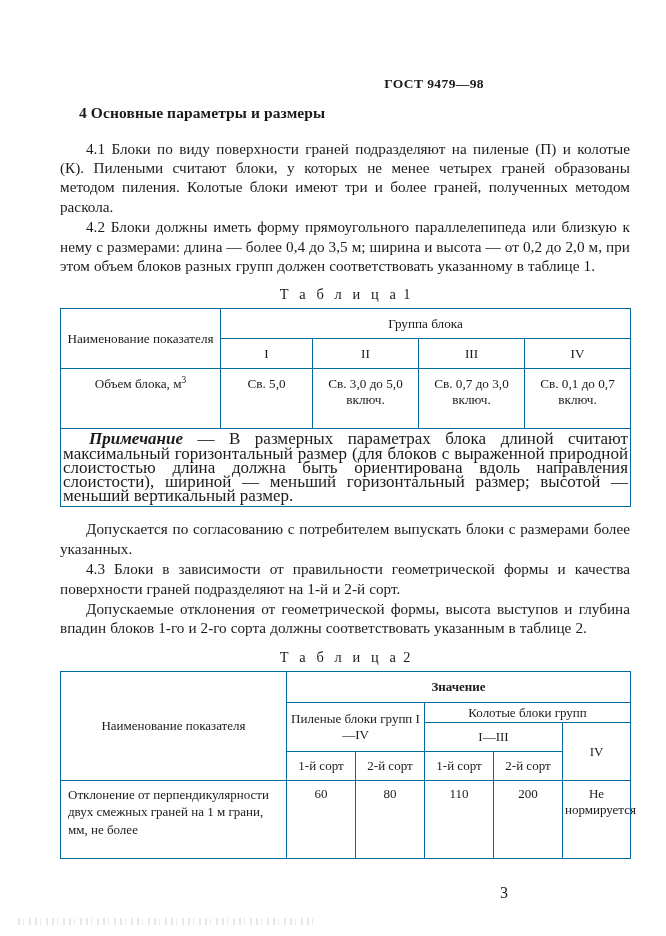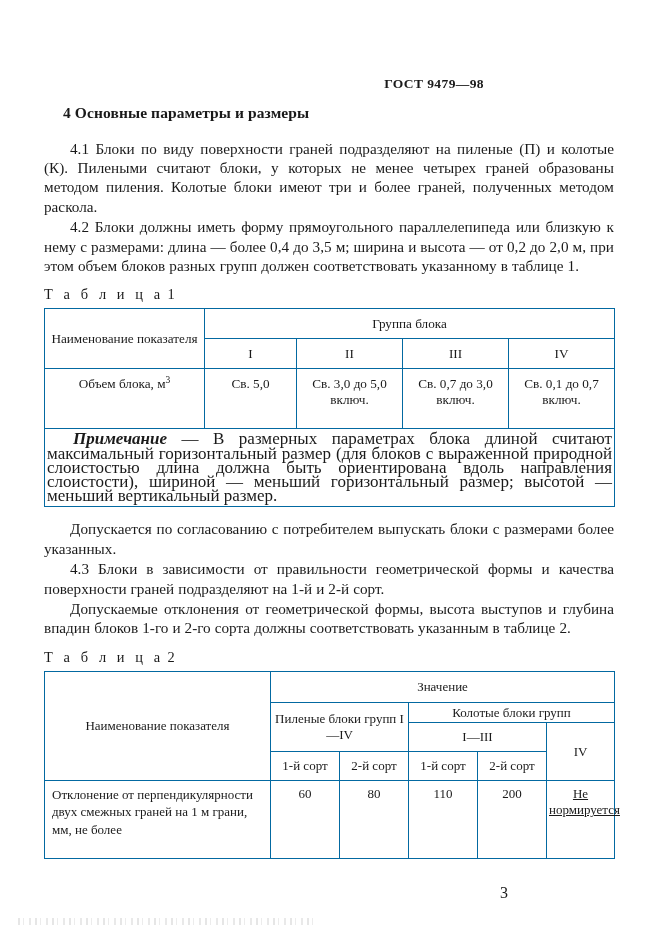--- a/index.html
+++ b/index.html
@@ -31,21 +31,21 @@
     font-size: 13.5px;
     font-weight: bold;
     letter-spacing: 0.4px;
     font-family: "Liberation Serif", "DejaVu Serif", serif;
     white-space: nowrap;
   }
 
   
   .content {
     position: absolute;
-    left: 44px;
+    left: 60px;
     top: 104px;
     width: 570px;
   }
 
   h2.section-title {
     font-size: 15.5px;
     font-weight: bold;
     margin: 0 0 16px 0;
     padding-left: 19px;
     letter-spacing: 0.1px;
@@ -62,20 +62,21 @@
     word-spacing: 0.2px;
   }
   .spacer-12 { height: 12px; }
 
   
   .table-caption {
     font-size: 14.4px;
     letter-spacing: 3.6px;
     margin: 11px 0 5px 0;
     white-space: nowrap;
+    text-align: center;
   }
   .table-caption .tnum {
     letter-spacing: 0;
   }
 
   
   table.gost {
     border-collapse: collapse;
     width: 570px;
     table-layout: fixed;
@@ -134,27 +135,27 @@
     width: 226px;
     text-align: left;
     padding: 4px 6px 4px 7px;
     line-height: 17.5px;
   }
   #table2 td.name-header {
     text-align: center;
     vertical-align: middle;
     padding: 4px 6px;
   }
-  #table2 td.znach { height: 26px; }
+  #table2 td.znach { height: 26px; font-weight: bold; }
   #table2 td.grp { height: 44px; line-height: 15.4px; }
   #table2 td.sub { height: 24px; }
   #table2 td.sortcol { width: 69px; }
   #table2 td.ivcol { width: 66px; }
   #table2 tr.data2 td { vertical-align: top; padding-top: 5px; height: 68px; }
-  #table2 td.wrapval { line-height: 16.4px; text-decoration: underline; }
+  #table2 td.wrapval { line-height: 16.4px; }
 
   
   .page-number {
     position: absolute;
     right: 40px;
     top: 884px;
     font-size: 16px;
     font-family: "Liberation Serif", "DejaVu Serif", serif;
   }
 

